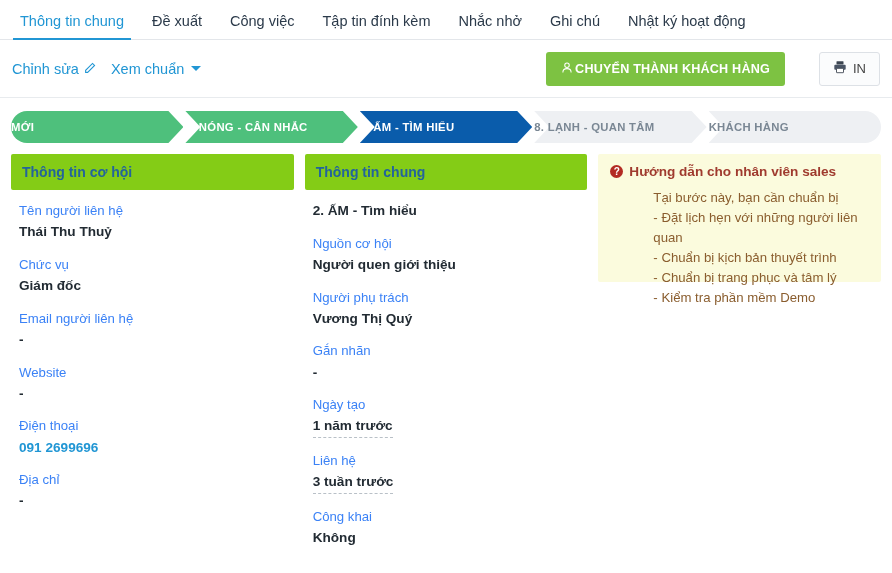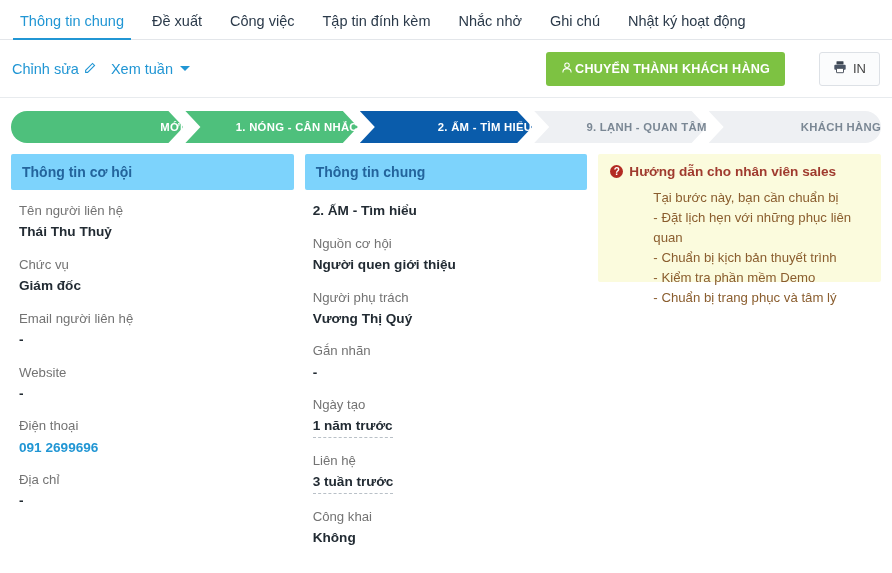--- a/index.html
+++ b/index.html
@@ -96,21 +96,21 @@
   }
 
   
   .stepperwrap { padding: 13px 11px 0 11px; }
   .stepper { display: flex; height: 32px; }
   .step {
     flex: 1;
     position: relative;
     display: flex;
     align-items: center;
-    justify-content: flex-end;
+    justify-content: flex-start;
     font-size: 11.3px;
     font-weight: 700;
     letter-spacing: .3px;
     white-space: nowrap;
     cursor: pointer;
     color: #fff;
     margin-right: 2px;
   }
   .step:last-child { margin-right: 0; }
   .step .lbl { position: relative; z-index: 3; }
@@ -141,32 +141,32 @@
 
   
   .cols {
     display: flex;
     padding: 11px 11px 0 11px;
     gap: 11px;
     height: 420px;
   }
   .col { flex: 1; min-width: 0; }
   .panelhead {
-    background: #7dd3fc;
+    background: #84cc16;
     color: #23649c;
     font-size: 14px;
     font-weight: 600;
     padding: 10px 11px;
     border-radius: 2px;
   }
   .fields { padding: 11px 8px 0 8px; }
   .field { margin-bottom: 13px; }
   .flabel {
     font-size: 13.2px;
-    color: #737373;
+    color: #3b82f6;
     line-height: 1.45;
     margin-bottom: 2px;
   }
   .fvalue {
     font-size: 13.6px;
     color: #222b33;
     font-weight: 700;
     line-height: 1.45;
   }
   .fvalue.link { color: #2196d4; }
@@ -231,21 +231,21 @@
       <span>Chỉnh sửa</span>
       <span class="pencil">
         <svg width="13" height="13" viewBox="0 0 16 16" fill="none" stroke="#2196d4" stroke-width="1.3">
           <path d="M2 11.5V14h2.5L13 5.5 10.5 3 2 11.5z" fill="none"></path>
           <path d="M1.5 1.5h7M1.5 1.5v7" stroke-width="0"></path>
           <rect x="1" y="1" width="14" height="14" rx="1" fill="none" stroke="#2196d4" stroke-width="1.1" opacity="0"></rect>
         </svg>
       </span>
     </span>
     <span class="linkact">
-      <span>Xem tuần</span>
+      <span>Xem chuẩn</span>
       <span class="caret"></span>
     </span>
   </div>
   <div class="rightacts">
     <button class="btn-green">
       <span>
         <svg width="12" height="13" viewBox="0 0 16 16" fill="none" stroke="#ffffff" stroke-width="1.4">
           <circle cx="8" cy="5" r="3"></circle>
           <path d="M2.5 14.5c0-3 2.5-5 5.5-5s5.5 2 5.5 5"></path>
         </svg>
@@ -274,21 +274,21 @@
       <div class="step green mid">
         <span class="shape"></span>
         <span class="lbl">1. NÓNG - CÂN NHẮC</span>
       </div>
       <div class="step blue mid">
         <span class="shape"></span>
         <span class="lbl">2. ẤM - TÌM HIỂU</span>
       </div>
       <div class="step gray mid">
         <span class="shape"></span>
-        <span class="lbl">9. LẠNH - QUAN TÂM</span>
+        <span class="lbl">8. LẠNH - QUAN TÂM</span>
       </div>
       <div class="step gray last">
         <span class="shape"></span>
         <span class="lbl">KHÁCH HÀNG</span>
       </div>
     </div>
 </div>
 
 <div class="cols">
 
@@ -350,21 +350,21 @@
   </div>
 
   <div class="col">
     <div class="guide">
       <div class="guidetitle">
         <span class="qmark">?</span>
         <span>Hướng dẫn cho nhân viên sales</span>
       </div>
       <div id="guidelines">
           <div class="guideline">Tại bước này, bạn cần chuẩn bị</div>
-          <div class="guideline">- Đặt lịch hẹn với những phục liên quan</div>
+          <div class="guideline">- Đặt lịch hẹn với những người liên quan</div>
           <div class="guideline">- Chuẩn bị kịch bản thuyết trình</div>
+          <div class="guideline">- Chuẩn bị trang phục và tâm lý</div>
           <div class="guideline">- Kiểm tra phần mềm Demo</div>
-          <div class="guideline">- Chuẩn bị trang phục và tâm lý</div>
         </div>
     </div>
   </div>
 
 </div>
 
 </body></html>

